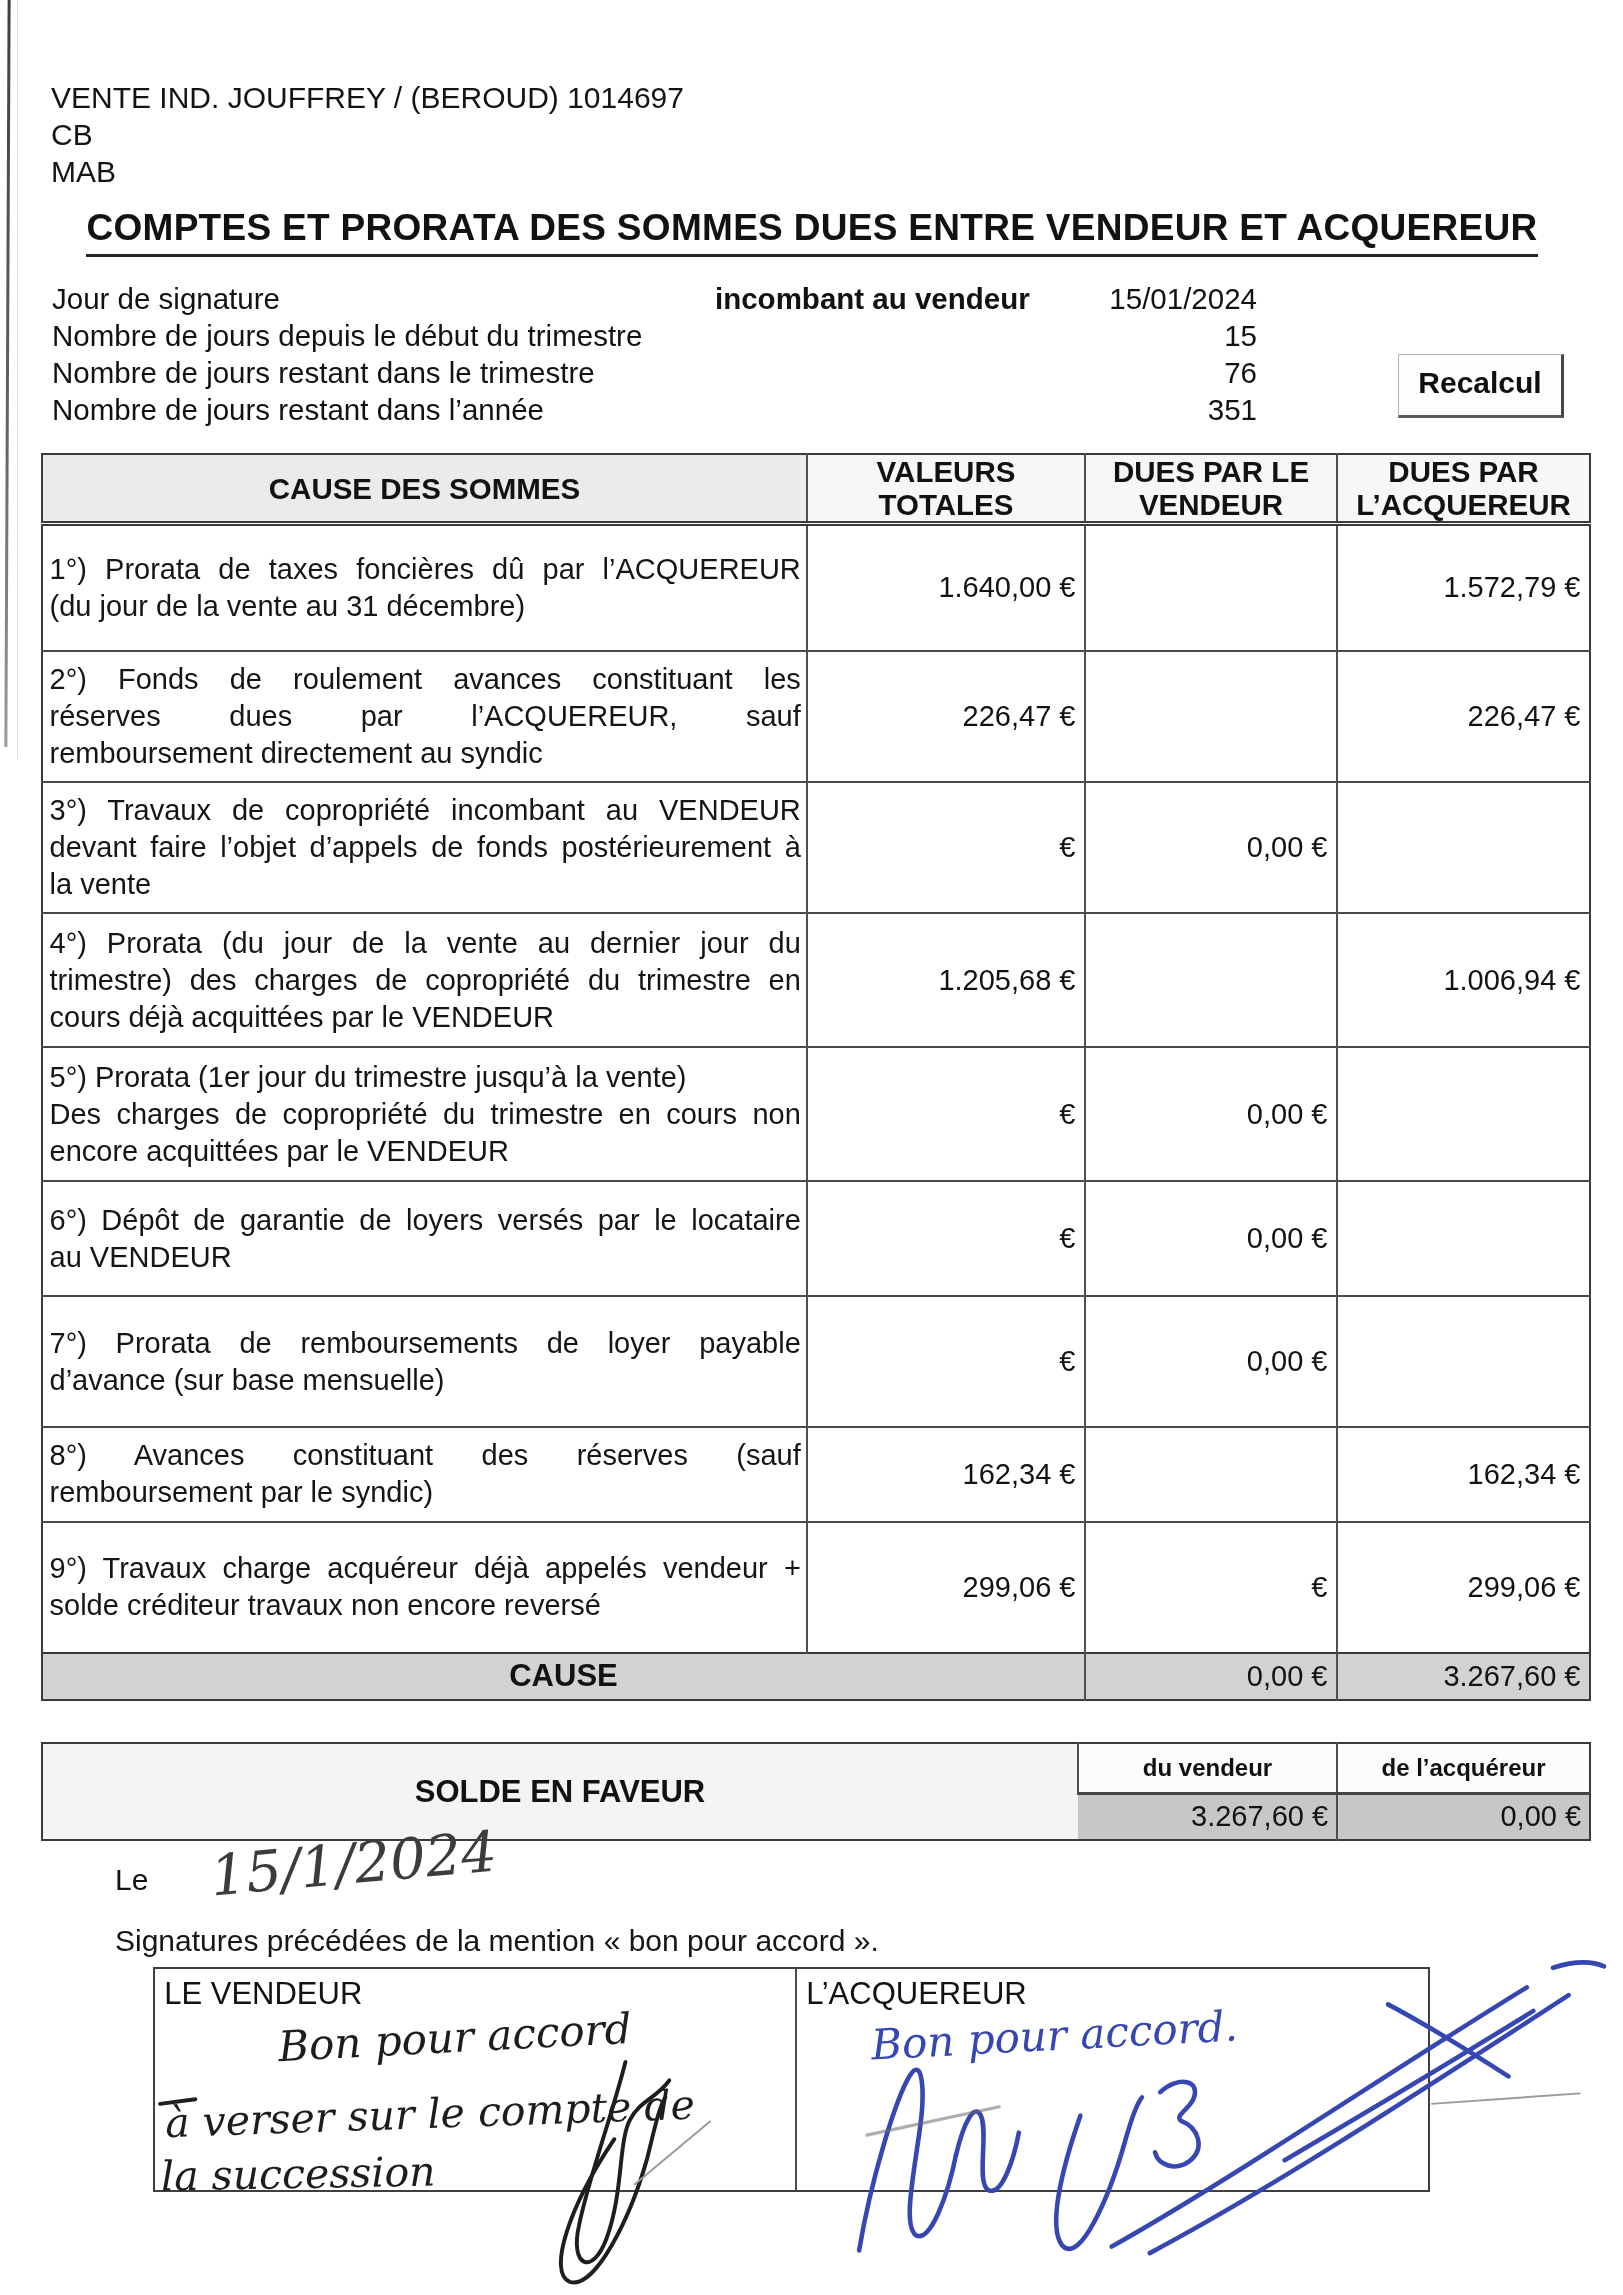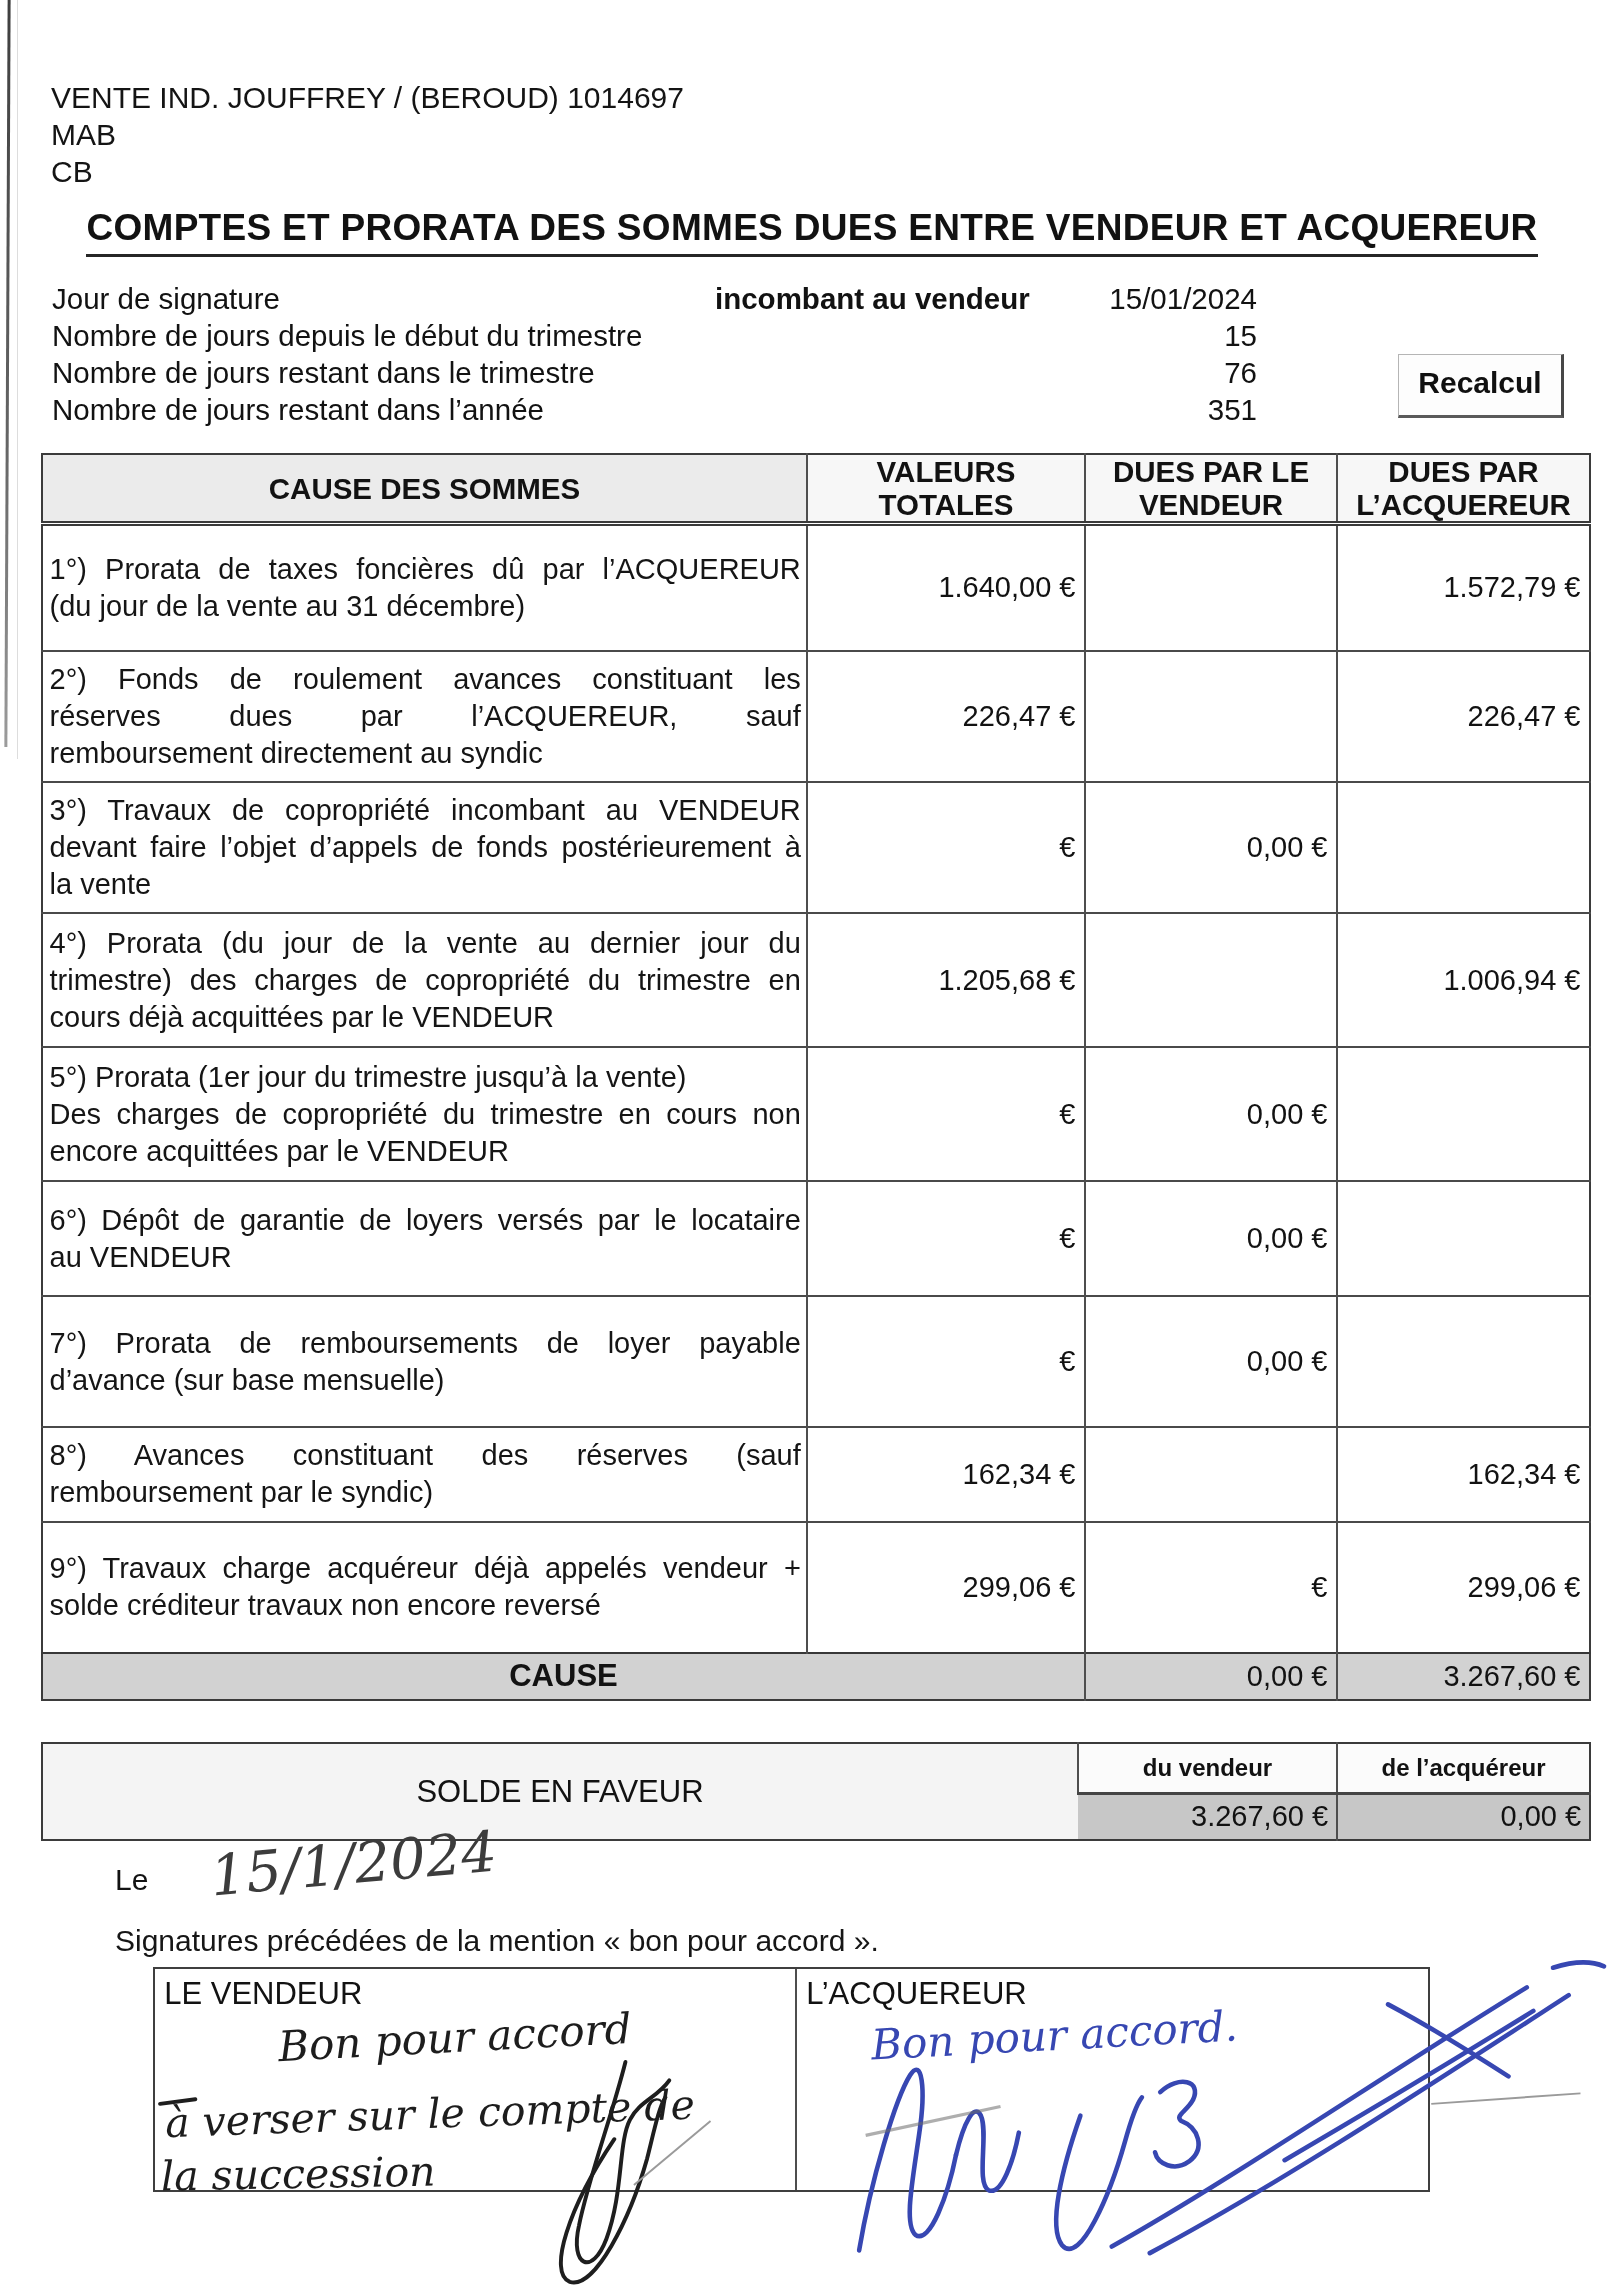--- a/index.html
+++ b/index.html
@@ -43,21 +43,21 @@
   .cause-line { text-align:left; }
   .cause-line.stretch { text-align:justify; text-align-last:justify; }
   td.val { text-align:right; padding-right:8.5px; white-space:nowrap; }
   tr.totals td { background:#d2d2d2; border-top:2.6px solid #383838; height:47px; }
   tr.totals td.tot-label { font-weight:bold; font-size:31px; text-align:center; }
 
   table.solde { position:absolute; left:41px; top:1742px; width:1548px;
     border-collapse:collapse; table-layout:fixed; border:2.6px solid #3b3b3b; }
   table.solde td { border-left:2px solid #4e4e4e; vertical-align:middle; }
   table.solde tr > td:first-child { border-left:none; }
-  td.solde-label { background:#f4f4f4; text-align:center; font-weight:normal; font-size:31px; }
+  td.solde-label { background:#f4f4f4; text-align:center; font-weight:bold; font-size:31px; }
   td.solde-h { height:50px; background:#fbfbfb; text-align:center; font-weight:bold; font-size:24px;
     border-bottom:3.3px solid #444; }
   td.solde-v { height:47px; background:#c7c7c7; text-align:right; padding-right:7.9px; font-size:29px; }
 
   .le-label { position:absolute; left:115px; top:1863px; font-size:30px; }
   .mention { position:absolute; left:115px; top:1924px; font-size:30px; color:#161616; }
 
   .handwriting { font-family:"DejaVu Serif", serif; font-style:italic; white-space:nowrap; }
   .hw-date { position:absolute; left:210px; top:1831px; font-size:56px; color:#3c3c3c; transform:rotate(-5deg); }
   .hw-v1 { position:absolute; left:278px; top:2013px; font-size:42px; color:#1d1d1d; transform:rotate(-3deg); }
@@ -75,22 +75,22 @@
 </head>
 <body>
 
 <div class="page">
 
   <div class="scratch"></div>
   <div class="scratch2"></div>
 
   <div class="ref-block">
     <div>VENTE IND. JOUFFREY / (BEROUD) 1014697</div>
+    <div>CB</div>
     <div>MAB</div>
-    <div>CB</div>
   </div>
 
   <div class="doc-title">
     <span>COMPTES ET PRORATA DES SOMMES DUES ENTRE VENDEUR ET ACQUEREUR</span>
   </div>
 
   <div class="info-block">
       <div class="info-row"><span>Jour de signature</span><span class="info-mid">incombant au vendeur</span><span class="info-val">15/01/2024</span></div>
       <div class="info-row"><span>Nombre de jours depuis le début du trimestre</span><span class="info-val">15</span></div>
       <div class="info-row"><span>Nombre de jours restant dans le trimestre</span><span class="info-val">76</span></div>

